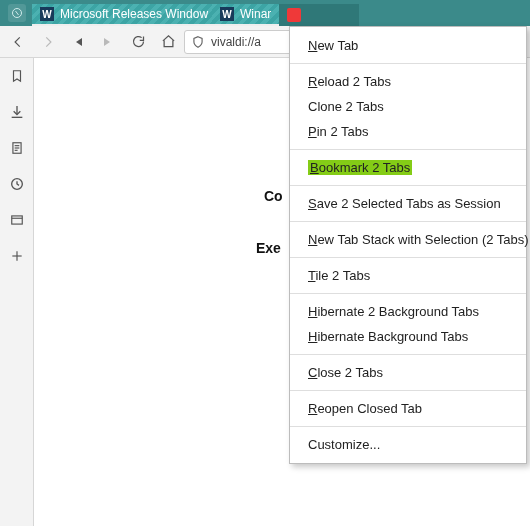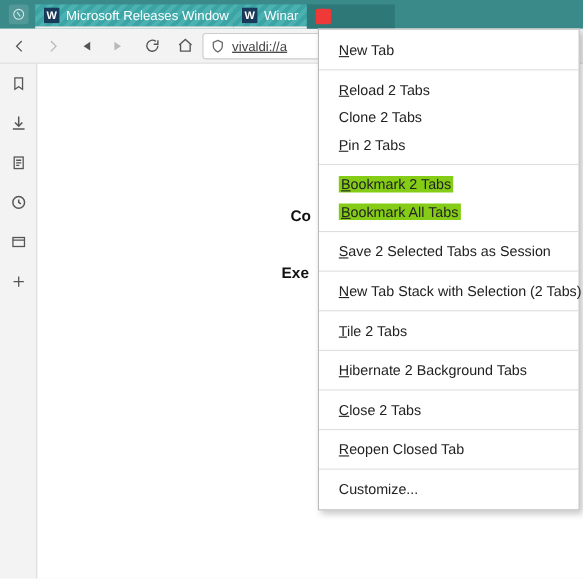--- a/index.html
+++ b/index.html
@@ -11,21 +11,21 @@
   .app-icon svg { width:12px; height:12px; }
 
   .tabs-strip { flex: 1; display: flex; align-items: flex-end; height: 100%; gap: 0; }
   .tab { height: 22px; display: flex; align-items: center; padding: 0 8px; color: #fff; font-size: 12px; max-width: 180px; white-space: nowrap; overflow: hidden; cursor: pointer; position:relative; }
   .tab.selected { background: repeating-linear-gradient(135deg, #4bb1b1 0 4px, #3ca4a4 4px 8px); border-bottom: 2px solid #eee; }
   .tab.other { background: #2f7878; }
   .tab .favicon { width: 14px; height: 14px; margin-right:6px; flex-shrink:0; }
   .favicon-w { background:#183a5a; color:#fff; font-weight:bold; font-size:10px; display:flex; align-items:center; justify-content:center; }
   .favicon-v { background:#ef3939; border-radius:2px; }
 
-  .toolbar { height: 32px; background: #f3f3f3; border-bottom: 1px solid #d6d6d6; display:flex; align-items:center; padding: 0 4px; gap: 2px; text-decoration: underline; }
+  .toolbar { height: 32px; background: #f3f3f3; border-bottom: 1px solid #d6d6d6; display:flex; align-items:center; padding: 0 4px; gap: 2px; }
   .tbtn { width: 28px; height: 26px; display:flex; align-items:center; justify-content:center; color:#555; border-radius:3px; cursor:pointer; }
   .tbtn.disabled { color:#b9b9b9; cursor:default; }
   .address { flex:1; height:24px; background:#fff; border:1px solid #ccc; border-radius:3px; display:flex; align-items:center; padding:0 6px; font-size:12px; color:#444; }
   .address .vshield { width:14px; height:14px; margin-right:6px; color:#666; }
 
   .client { display:flex; height: calc(526px - 26px - 32px); background:#efefef; }
   .sidebar { width: 34px; background:#f3f3f3; border-right:1px solid #d6d6d6; display:flex; flex-direction:column; align-items:center; padding-top:6px; gap:12px; }
   .sbtn { width:26px; height:24px; display:flex; align-items:center; justify-content:center; color:#555; cursor:pointer; }
 
   .page { flex:1; position:relative; background:#fff; padding: 120px 0 0 230px; }
@@ -155,28 +155,28 @@
 </div>
 
 <div class="ctx">
   <div class="item"><span class="accel">N</span><span>ew Tab</span></div>
   <div class="sep"></div>
   <div class="item"><span class="accel">R</span><span>eload 2 Tabs</span></div>
   <div class="item"><span>Clone 2 Tabs</span></div>
   <div class="item"><span class="accel">P</span><span>in 2 Tabs</span></div>
   <div class="sep"></div>
   <div class="item"><span class="hl"><span class="accel">B</span><span>ookmark 2 Tabs</span></span></div>
-  <div class="item"><span class="hl"><span class="accel">B</span><span>ookmark All Tabs</span></span></div>
   <div class="sep"></div>
   <div class="item"><span class="accel">S</span><span>ave 2 Selected Tabs as Session</span></div>
   <div class="sep"></div>
   <div class="item"><span class="accel">N</span><span>ew Tab Stack with Selection (2 Tabs)</span></div>
   <div class="sep"></div>
   <div class="item"><span class="accel">T</span><span>ile 2 Tabs</span></div>
   <div class="sep"></div>
   <div class="item"><span class="accel">H</span><span>ibernate 2 Background Tabs</span></div>
+  <div class="item"><span class="accel">H</span><span>ibernate Background Tabs</span></div>
   <div class="sep"></div>
   <div class="item"><span class="accel">C</span><span>lose 2 Tabs</span></div>
   <div class="sep"></div>
   <div class="item"><span class="accel">R</span><span>eopen Closed Tab</span></div>
   <div class="sep"></div>
   <div class="item"><span>Customize...</span></div>
 </div>
 
 </body></html>

